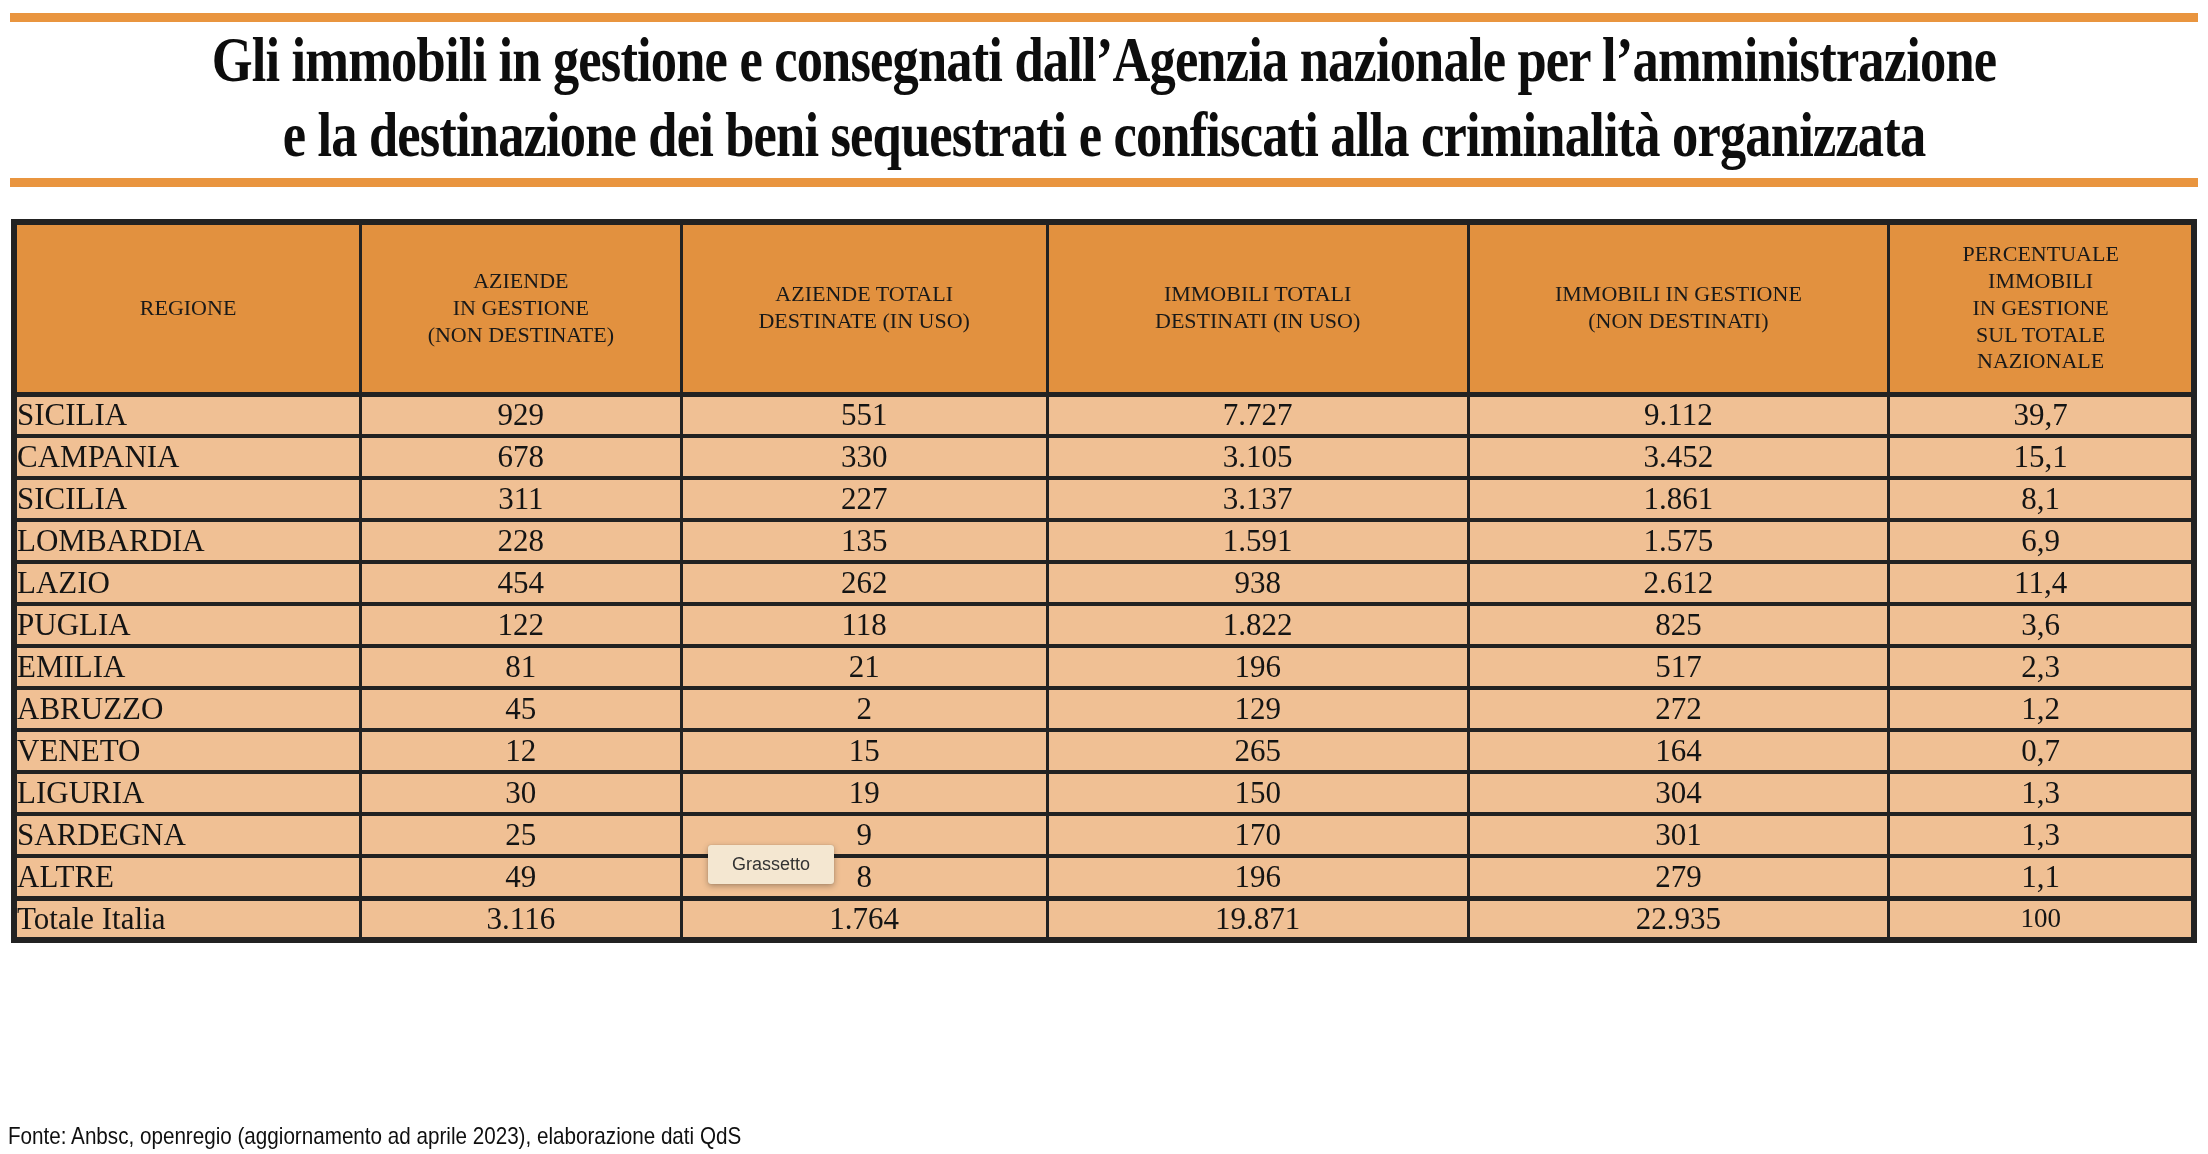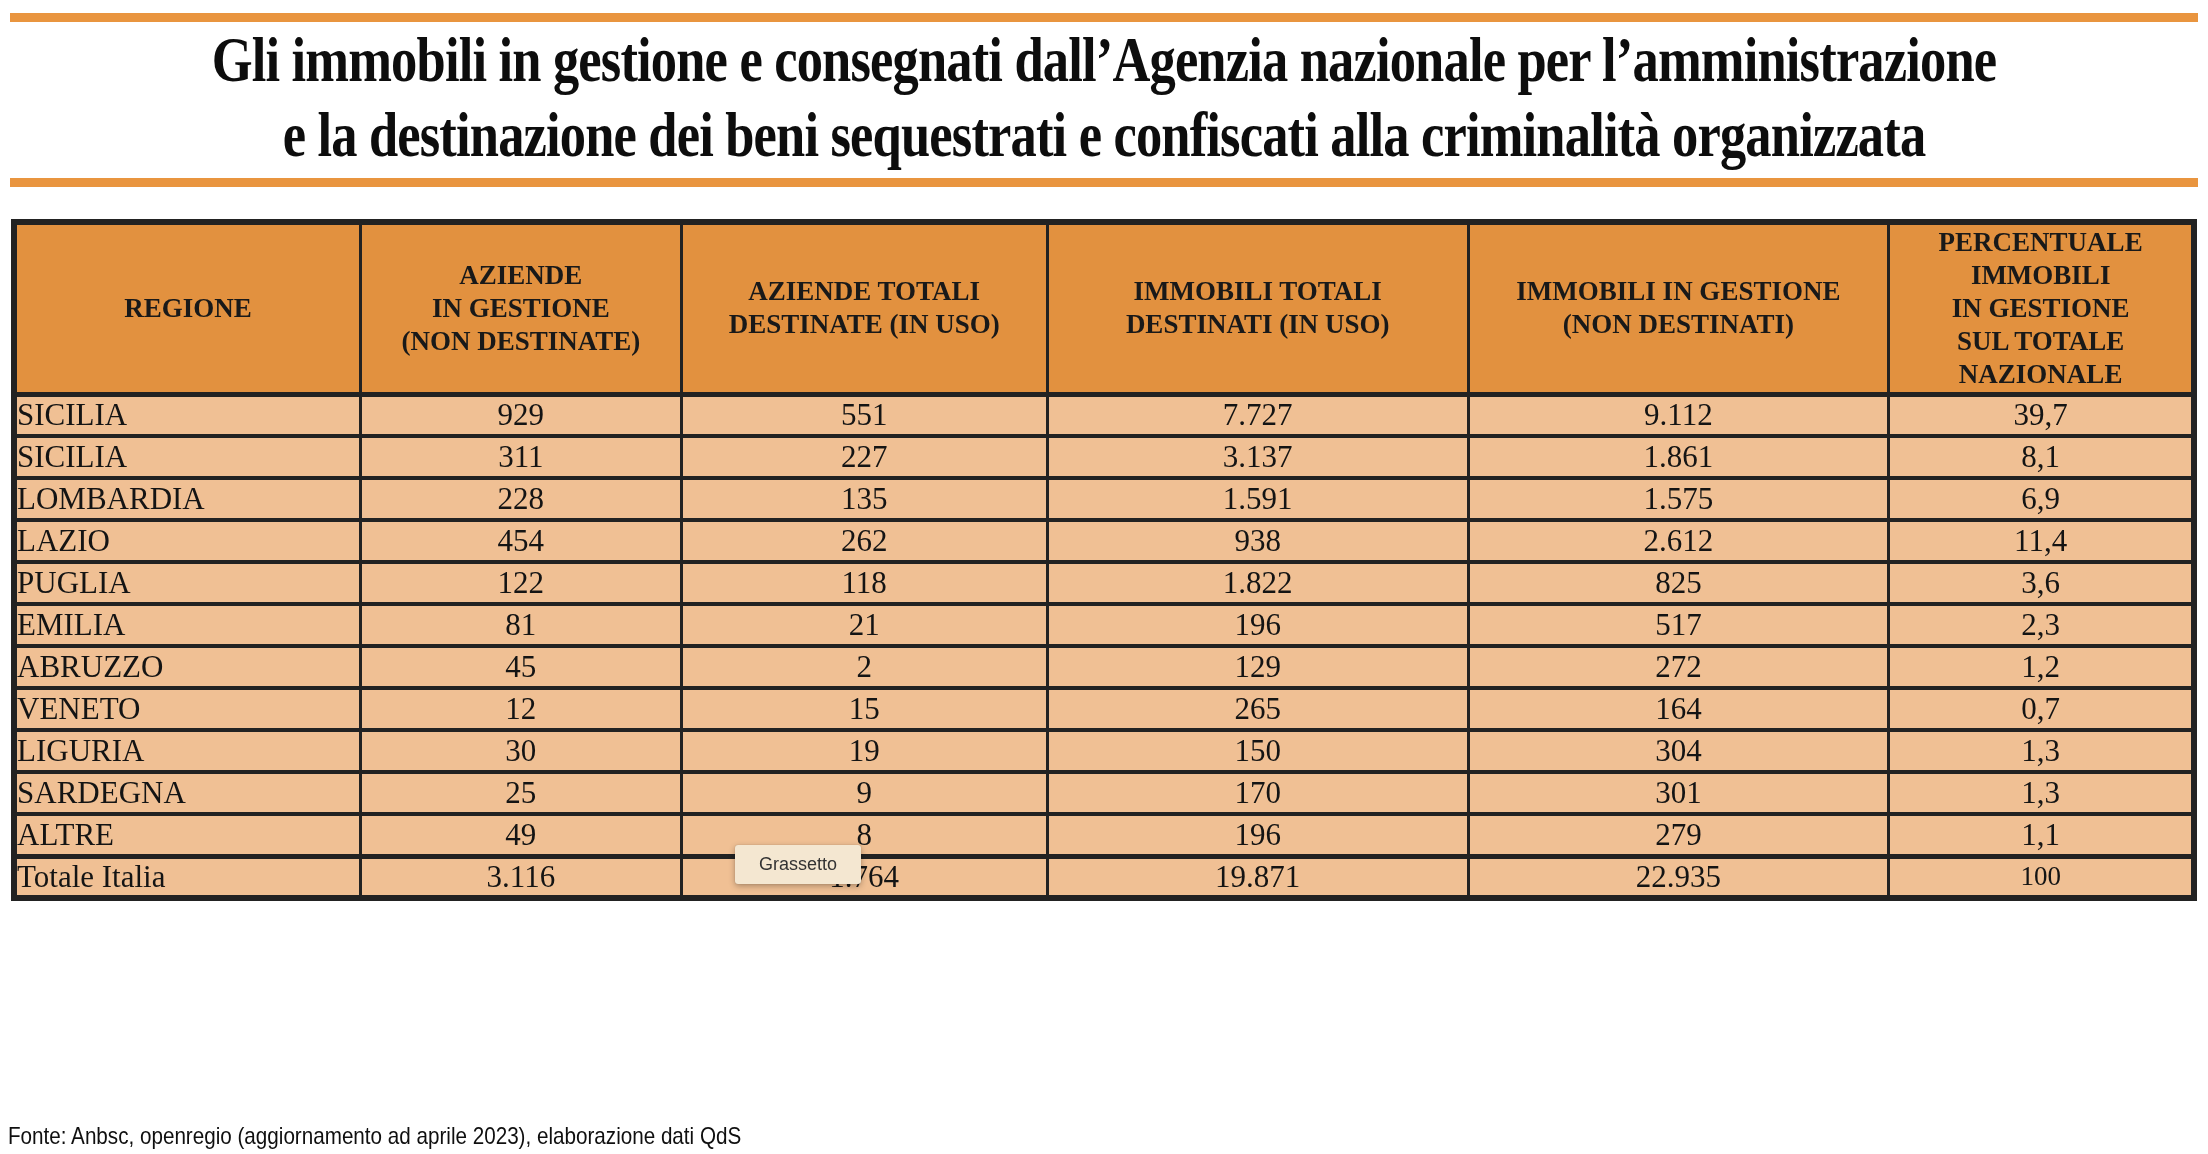--- a/index.html
+++ b/index.html
@@ -33,40 +33,40 @@
   col.c0{width:15.9%;} col.c1{width:14.7%;} col.c2{width:16.8%;}
   col.c3{width:19.3%;} col.c4{width:19.3%;} col.c5{width:14.0%;}
   .data-table th,.data-table td{
     border:3px solid var(--border);
     border-top-width:4px;border-bottom-width:4px;
     overflow:hidden;
   }
   .data-table thead th{
     background:var(--header-bg);height:172px;
     border-bottom-width:5px;
-    font-size:27px;font-weight:bold;line-height:1.22;
+    font-size:22px;font-weight:normal;line-height:1.22;
     text-align:center;vertical-align:middle;white-space:pre-line;
     color:#191919;padding:0 4px;
   }
   .data-table tbody td{
     background:var(--row-bg);height:42px;
     font-size:31px;color:#141414;vertical-align:middle;padding:0;
   }
   td.region{text-align:left;padding-left:26px;}
   td.val{text-align:center;}
   tr.totals td{font-weight:normal;border-top-width:5px;}
   td.pct-small{font-size:25px;vertical-align:top;padding-top:3px;}
   tr.totals td.pct-small{font-size:27px;}
   .source{
     position:absolute;left:8px;top:1122px;
     font-family:"Liberation Sans", sans-serif;font-size:24px;color:#0f0f0f;
     transform:scaleX(0.86);transform-origin:left top;white-space:nowrap;
   }
   .tooltip{
-    position:absolute;left:735px;top:845px;width:126px;height:39px;
+    position:absolute;left:708px;top:845px;width:126px;height:39px;
     display:flex;align-items:center;justify-content:center;
     background:var(--tooltip-bg);color:var(--tooltip-text);
     font-family:"Liberation Sans", sans-serif;font-size:18px;
     border-radius:3px;
     box-shadow:0 2px 6px rgba(0,0,0,0.30), 0 0 1px rgba(0,0,0,0.25);
     z-index:5;
   }
 </style>
 </head>
 <body>
@@ -113,20 +113,28 @@
     <tbody id="table-body">
         <tr>
           <td class="region">SICILIA</td>
           <td class="val">929</td>
           <td class="val">551</td>
           <td class="val">7.727</td>
           <td class="val">9.112</td>
           <td class="val">39,7</td>
         </tr>
         <tr>
+          <td class="region">CAMPANIA</td>
+          <td class="val">678</td>
+          <td class="val">330</td>
+          <td class="val">3.105</td>
+          <td class="val">3.452</td>
+          <td class="val">15,1</td>
+        </tr>
+        <tr>
           <td class="region">SICILIA</td>
           <td class="val">311</td>
           <td class="val">227</td>
           <td class="val">3.137</td>
           <td class="val">1.861</td>
           <td class="val">8,1</td>
         </tr>
         <tr>
           <td class="region">LOMBARDIA</td>
           <td class="val">228</td>

